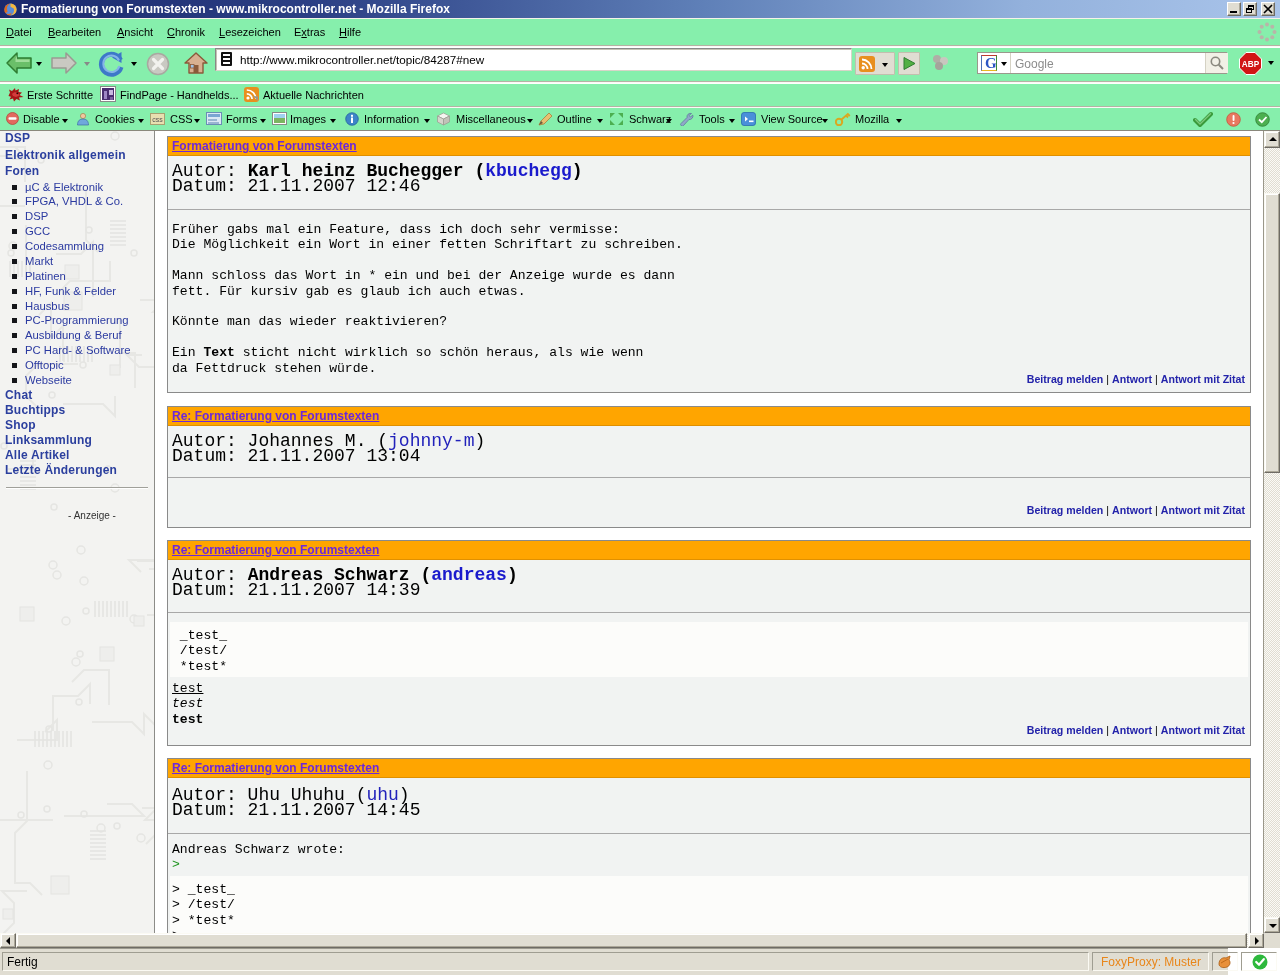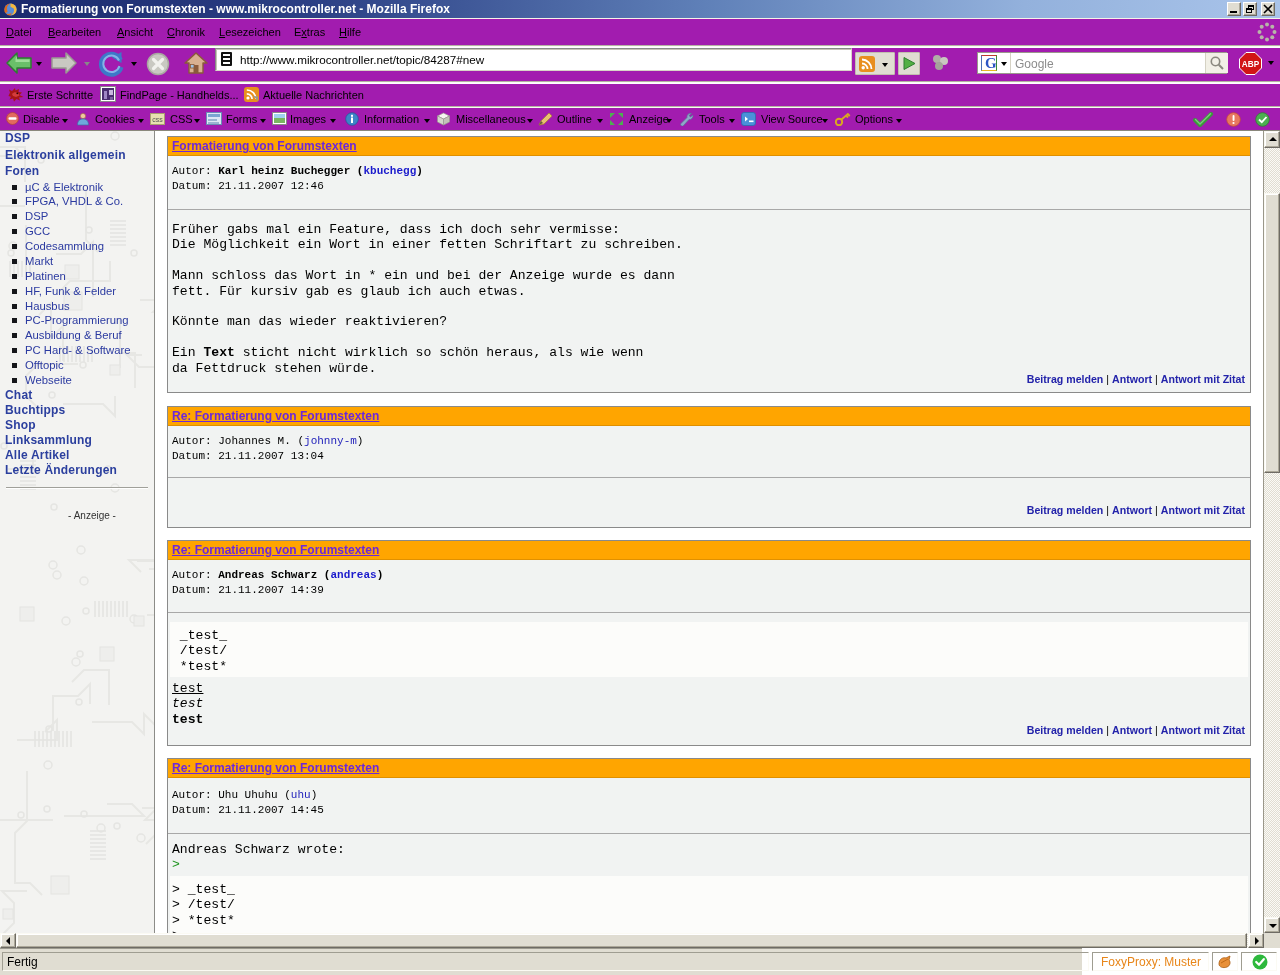--- a/index.html
+++ b/index.html
@@ -5,21 +5,21 @@
 *{margin:0;padding:0;box-sizing:border-box}
 html,body{width:1280px;height:975px;overflow:hidden}
 body{position:relative;font-family:"Liberation Sans",sans-serif;background:#fff;font-size:12px}
 
 #titlebar{position:absolute;left:0;top:0;width:1280px;height:18px;
  background:linear-gradient(90deg,#1a296d 0%,#2c4085 25%,#5f80b8 55%,#93b1dc 80%,#a9c4ea 100%);}
 #titletext{position:absolute;left:21px;top:2px;color:#fff;font-weight:bold;font-size:12px;letter-spacing:0;white-space:nowrap}
 .winbtn{position:absolute;top:2px;width:14px;height:14px;background:#e0ddd2;
  border:1px solid;border-color:#fff #6e6b64 #6e6b64 #fff;box-shadow:inset -1px -1px 0 #aca899;}
 
-.bar{position:absolute;left:0;width:1280px;background:#a21caf}
+.bar{position:absolute;left:0;width:1280px;background:#86efac}
 .groove{position:absolute;left:0;width:1280px;height:2px;border-top:1px solid #b5b2a4;border-bottom:1px solid #fbfaf5}
 #menubar{top:18px;height:27px;border-top:1px solid #f5f3e9}
 .menuitem{position:absolute;top:7px;font-size:11px;color:#000}
 #navbar{top:48px;height:33px}
 #bookbar{top:84px;height:32px}
 #devbar{top:110px;height:20px}
 #devborder{position:absolute;top:130px;left:0;width:1280px;height:1px;background:#8a887c}
 .dd{display:inline-block;width:0;height:0;border-left:3px solid transparent;border-right:3px solid transparent;border-top:4px solid #000;vertical-align:middle}
 .bmtxt{top:5px}.devtxt{top:3px}.bmtxt,.devtxt{position:absolute;font-size:11px;color:#000;white-space:nowrap}
 
@@ -31,35 +31,35 @@
 #content{position:absolute;left:0;top:131px;width:1264px;height:802px;background:#fff;overflow:hidden}
 #sidebar{position:absolute;left:0;top:0;width:154px;height:802px;background:#f3f3f1}
 #sidediv{position:absolute;left:154px;top:0;width:1px;height:802px;background:#8c8c88}
 .navb{position:absolute;left:5px;font-weight:bold;font-size:12px;color:#2b3f9e;white-space:nowrap;letter-spacing:0.2px}
 .navs{position:absolute;left:25px;font-size:11.3px;color:#2b3aa0;white-space:nowrap}
 .navs::before{content:"";position:absolute;left:-13px;top:4px;width:5px;height:5px;background:#15161a}
 
 .post{position:absolute;left:167px;width:1084px;border:1px solid #8a8a8a;background:#f1f3f2}
 .phead{position:absolute;left:0;top:0;width:100%;height:19px;background:#ffa500;border-bottom:1px solid #e09000}
 .phead span{position:absolute;left:4px;top:2px;font-size:12px;font-weight:bold;color:#6d28d9;text-decoration:underline}
-.meta{position:absolute;left:4px;font-family:"Liberation Mono",monospace;font-size:11px;line-height:15.4px;white-space:pre;color:#000}
+.meta{position:absolute;left:4px;font-family:"Liberation Mono",monospace;font-size:18px;line-height:15.4px;white-space:pre;color:#000}
 .meta b{font-weight:bold}
 .ulink{color:#2222bb;text-decoration:none}
 .sep{position:absolute;left:0;width:100%;height:1px;background:#a8a8a8}
 .body{position:absolute;left:4px;font-family:"Liberation Mono",monospace;font-size:13.1px;line-height:15.4px;white-space:pre;color:#000}
 .codebox{position:absolute;left:2px;right:2px;background:#fcfcfa;font-family:"Liberation Mono",monospace;font-size:13.1px;line-height:15.4px;white-space:pre;color:#000;padding:6px 0 6px 2px}
 .plinks{position:absolute;right:5px;font-size:10.6px;font-weight:bold;color:#000;white-space:nowrap}.plinks i{font-style:normal;font-weight:normal;padding:0 3px}
 .plinks a{color:#2323aa;text-decoration:none}
 
 .sbbtn{position:absolute;background:#e0ddd2;border:1px solid;border-color:#fbfaf3 #6e6b64 #6e6b64 #fbfaf3;box-shadow:inset -1px -1px 0 #aca899,inset 1px 1px 0 #fff}
 .sbtrack{background:#eeece2;background-image:conic-gradient(#fbfaf6 25%,#e0ddd2 0 50%,#fbfaf6 0 75%,#e0ddd2 0);background-size:2px 2px}
 #vscroll{position:absolute;left:1264px;top:131px;width:16px;height:802px}
 #hscroll{position:absolute;left:0;top:933px;width:1280px;height:15px;background:#e0ddd2}
 
-#statusbar{position:absolute;left:0;top:948px;width:1082px;height:27px;background:#e0ddd2;border-top:1px solid #9c9a8e}
+#statusbar{position:absolute;left:0;top:948px;width:1228px;height:27px;background:#e0ddd2;border-top:1px solid #9c9a8e}
 .spanel{position:absolute;top:3px;height:19px;border:1px solid;border-color:#9f9d91 #fbfaf3 #fbfaf3 #9f9d91}
 </style>
 </head>
 <body>
 
 <div id="titlebar">
   <svg style="position:absolute;left:3px;top:2px" width="15" height="15" viewBox="0 0 16 16">
     <circle cx="8" cy="8" r="6.5" fill="#5b8dd6"></circle>
     <path d="M8 1.5 A6.5 6.5 0 0 1 14.5 8 A6.5 6.5 0 0 1 8 14.5 C11 13 12.5 10 11.5 7 L8 5 Z" fill="#f5b73d"></path>
     <path d="M1.5 8 A6.5 6.5 0 0 1 8 1.5 C4 3 3.5 7 5 10 L2.5 12 A6.5 6.5 0 0 1 1.5 8 Z" fill="#e06717"></path>
@@ -261,39 +261,39 @@
   <div class="devtxt" style="left:557px">Outline</div>
     <div class="dd" style="position:absolute;left:597px;top:9px"></div>
   <svg style="position:absolute;left:609px;top:2px" width="15" height="14" viewBox="0 0 15 14">
     <g fill="#4caf50">
         <path d="M1 1 H6 L1 6 Z"></path>
         <path d="M14 1 V6 L9 1 Z"></path>
         <path d="M1 13 V8 L6 13 Z"></path>
         <path d="M14 13 H9 L14 8 Z"></path>
       </g>
   </svg>
-  <div class="devtxt" style="left:629px">Anzeige</div>
+  <div class="devtxt" style="left:629px">Schwarz</div>
     <div class="dd" style="position:absolute;left:666px;top:9px"></div>
   <svg style="position:absolute;left:679px;top:2px" width="15" height="14" viewBox="0 0 15 14">
     <path d="M12.5 1.5 A3.5 3.5 0 0 0 8 5.5 L2 11.5 A1.6 1.6 0 0 0 4.5 13.5 L10 7.5 A3.5 3.5 0 0 0 13.8 3 L11.5 5 L10 3.5 Z" fill="#8fa8c8" stroke="#5a7396" stroke-width="0.7"></path>
   </svg>
   <div class="devtxt" style="left:699px">Tools</div>
     <div class="dd" style="position:absolute;left:729px;top:9px"></div>
   <svg style="position:absolute;left:741px;top:2px" width="15" height="14" viewBox="0 0 15 14">
     <rect x="0.5" y="0.5" width="14" height="13" rx="2.5" fill="#4a90d9" stroke="#2a6cb0" stroke-width="0.8"></rect>
     <path d="M4 4.5 L7 7 L4 9.5 Z" fill="#fff"></path>
     <rect x="8" y="8.5" width="4.5" height="1.6" fill="#fff"></rect>
   </svg>
   <div class="devtxt" style="left:761px">View Source</div>
     <div class="dd" style="position:absolute;left:822px;top:9px"></div>
   <svg style="position:absolute;left:835px;top:2px" width="16" height="14" viewBox="0 0 16 14">
     <circle cx="4" cy="10" r="3.2" fill="none" stroke="#d9a820" stroke-width="2"></circle>
     <path d="M6.5 7.5 L13.5 1.5 M11 3.5 L13 5.5 M12.8 2 L14.8 4" stroke="#d9a820" stroke-width="1.8"></path>
   </svg>
-  <div class="devtxt" style="left:855px">Options</div>
+  <div class="devtxt" style="left:855px">Mozilla</div>
     <div class="dd" style="position:absolute;left:896px;top:9px"></div>
   <svg style="position:absolute;left:1193px;top:1px" width="20" height="17" viewBox="0 0 20 17">
     <path d="M2 9 L7 14 L18 3" fill="none" stroke="#3a9a3a" stroke-width="4" stroke-linecap="round" stroke-linejoin="round"></path>
     <path d="M2.5 8.5 L7 13 L17.5 2.8" fill="none" stroke="#7cc87c" stroke-width="1.4" stroke-linecap="round"></path>
   </svg>
   <svg style="position:absolute;left:1226px;top:2px" width="15" height="15" viewBox="0 0 15 15">
     <circle cx="7.5" cy="7.5" r="6.8" fill="#e87860" stroke="#c85038" stroke-width="0.8"></circle>
     <rect x="6.6" y="3" width="1.9" height="6" rx="0.9" fill="#fff"></rect>
       <circle cx="7.5" cy="11" r="1.1" fill="#fff"></circle>
   </svg>

